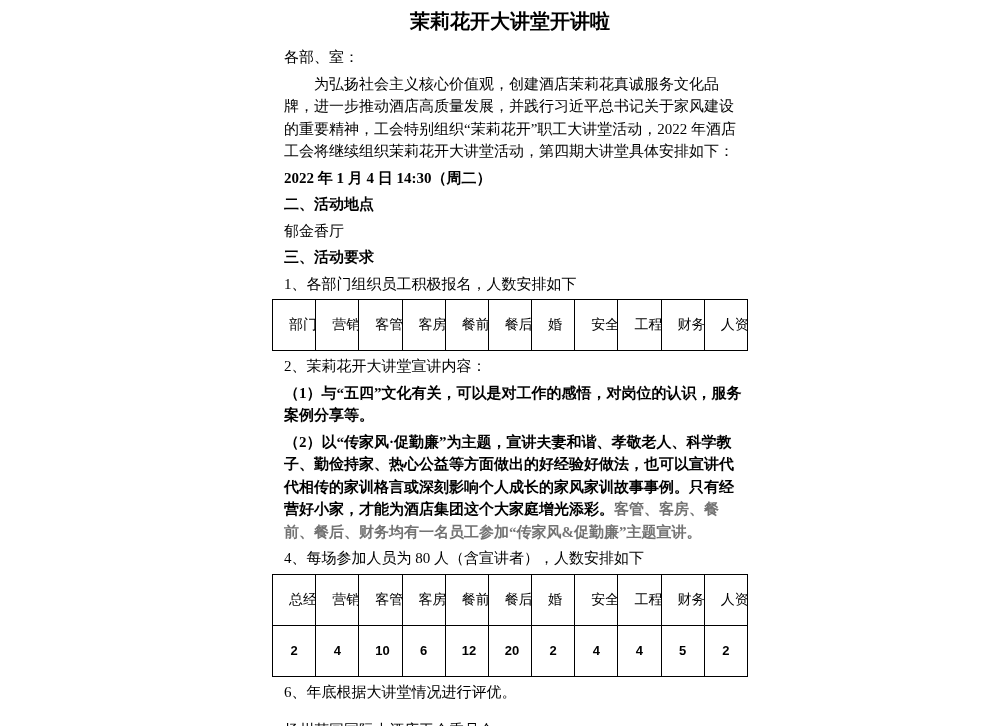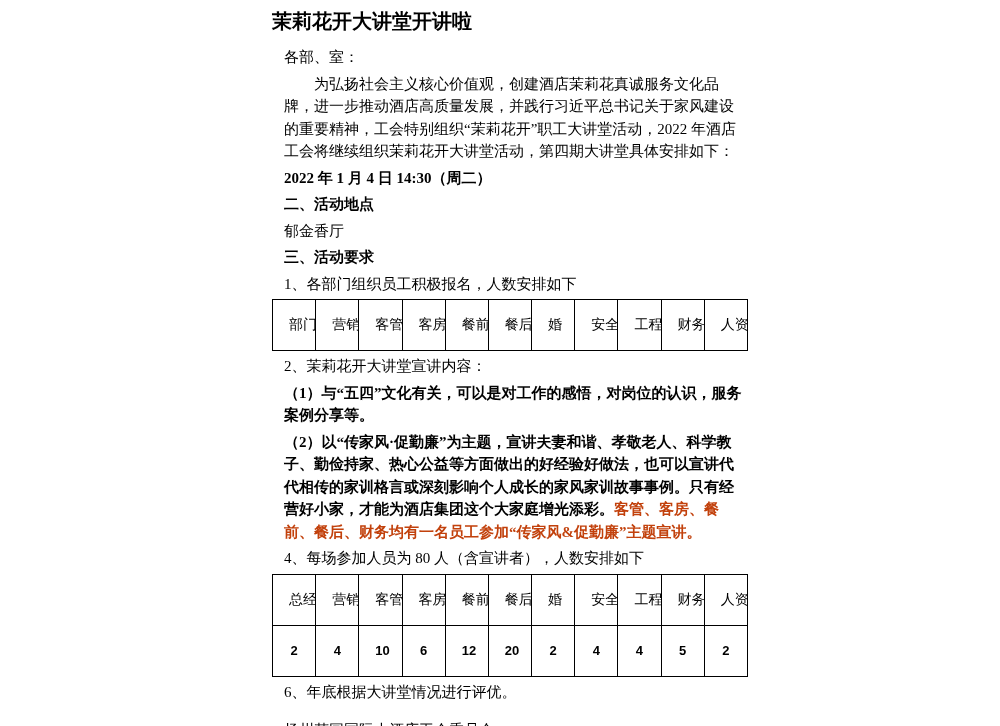--- a/index.html
+++ b/index.html
@@ -10,35 +10,35 @@
     font-family: "Liberation Serif", "DejaVu Serif", serif;
     color: #000;
     overflow: hidden;
   }
   .content {
     position: absolute;
     left: 272px; top: 6px;
     width: 476px;
   }
   .title {
-    text-align: left;
+    text-align: center;
     font-weight: bold;
     font-size: 20px;
     line-height: 26px;
     margin: 2px 0 12px 0;
   }
   .line {
     font-size: 15px;
     line-height: 22.5px;
     margin: 4px;
     padding-left: 8px;
   }
   .indent { text-indent: 2em; }
   .bold { font-weight: bold; }
-  .red { color: #c2410c; }
+  .red { color: #737373; }
   table {
     border-collapse: collapse;
     table-layout: fixed;
     width: 100%;
     margin: 3px 0;
   }
   td {
     border: 1px solid #000;
     text-align: center;
     vertical-align: middle;

